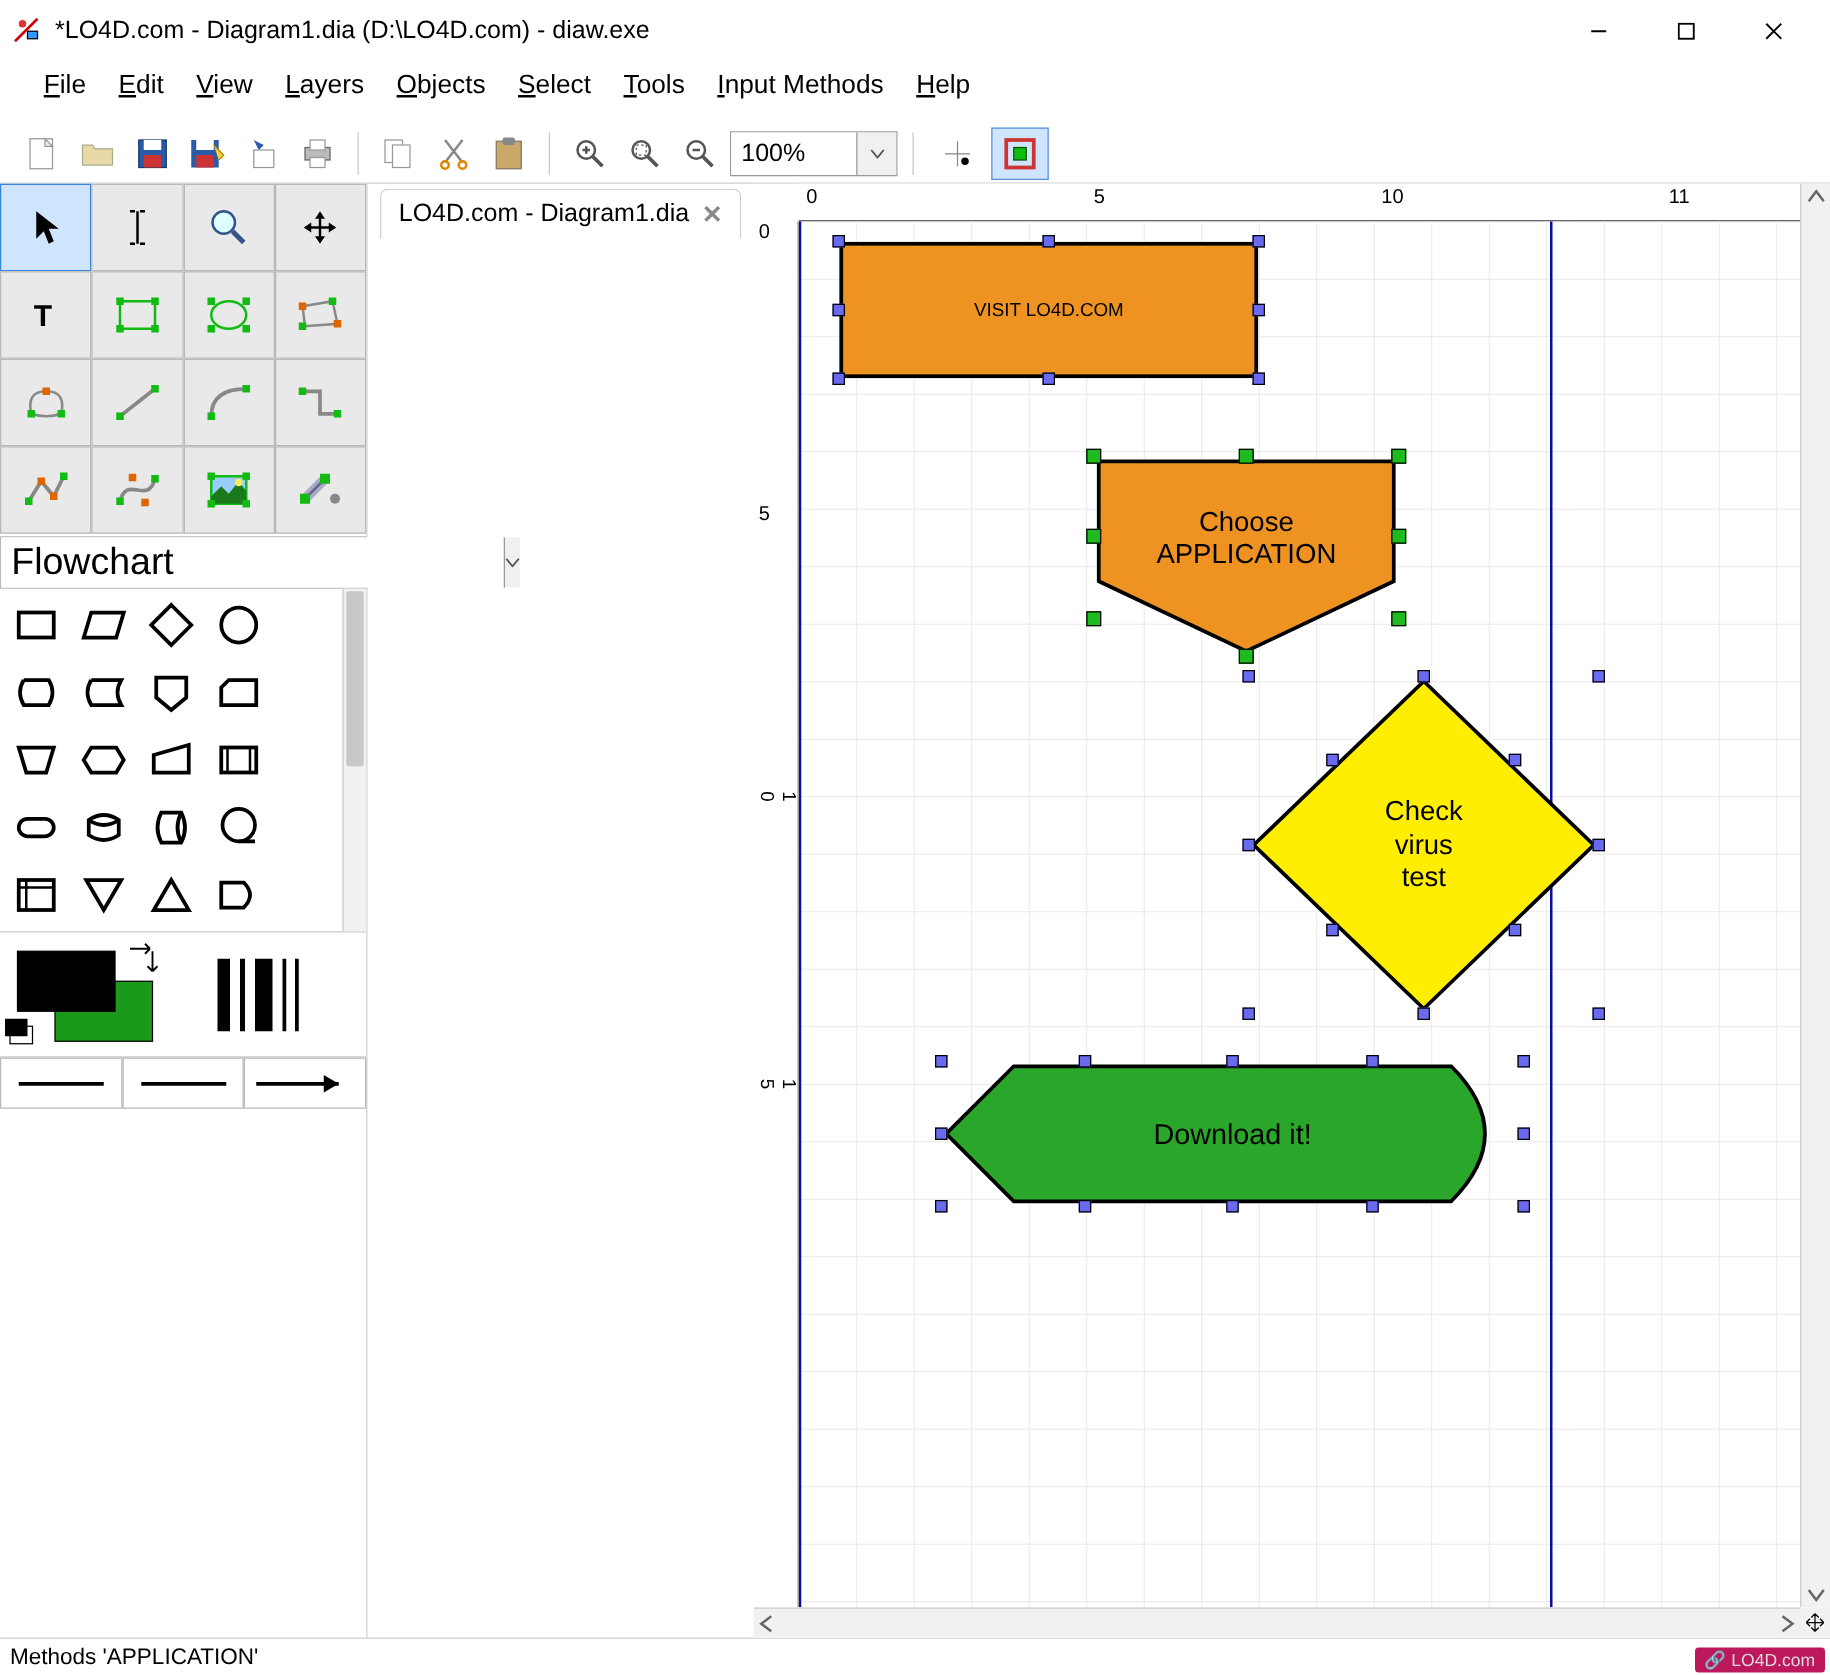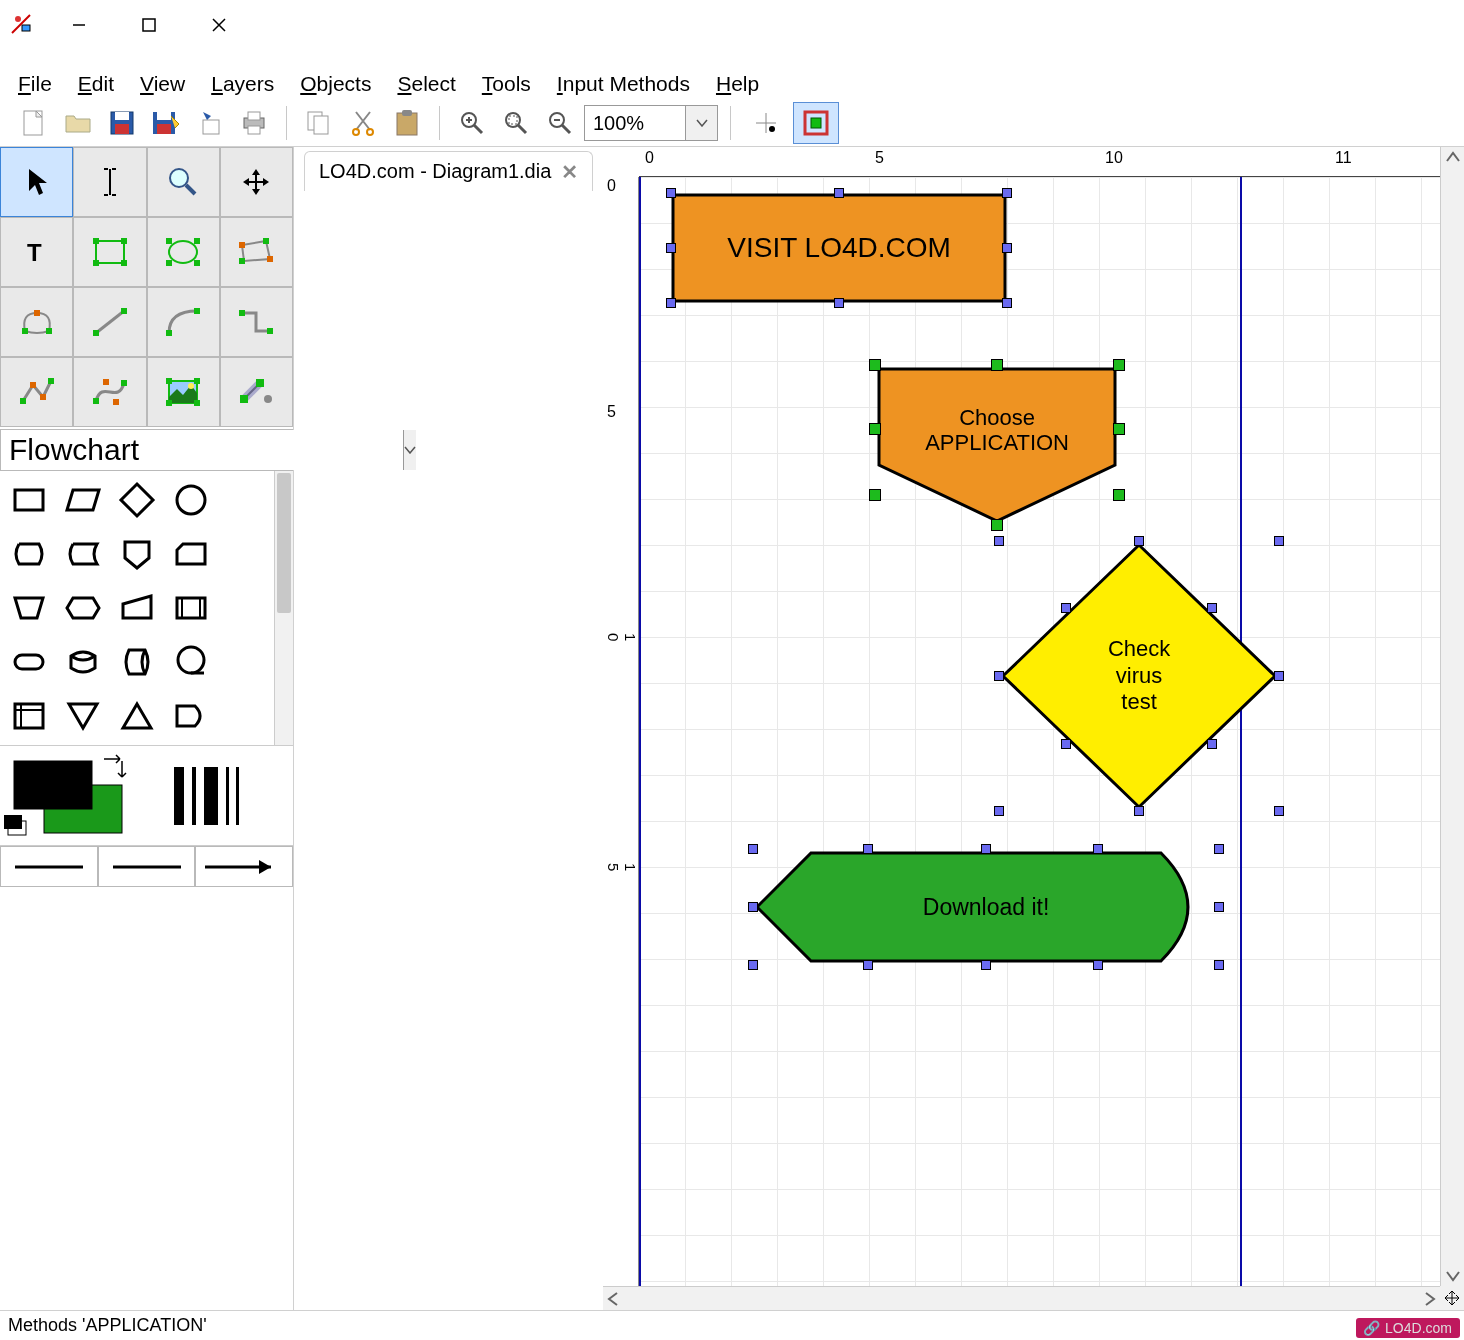--- a/index.html
+++ b/index.html
@@ -7,21 +7,21 @@
 
 
 .titlebar { height: 50px; display: flex; align-items: center; padding: 0 10px; border-bottom: 1px solid #fff; }
 .titlebar .app-icon { width: 24px; height: 24px; margin-right: 10px; }
 .titlebar .title { font-size: 20px; flex: 1; color: #000; }
 .win-controls { display: flex; gap: 0; }
 .win-btn { width: 70px; height: 40px; display: flex; align-items: center; justify-content: center; cursor: default; }
 .win-btn svg { width: 14px; height: 14px; }
 
 
-.menubar { height: 46px; display: flex; align-items: flex-end; gap: 26px; padding: 6px 18px 0; }
+.menubar { height: 46px; display: flex; align-items: flex-start; gap: 26px; padding: 6px 35px 0; }
 .menubar .menuitem { font-size: 21px; cursor: default; }
 .menubar .menuitem .ul { text-decoration: underline; }
 
 
 .toolbar { height: 50px; display: flex; align-items: center; gap: 4px; padding: 8px 14px 4px; }
 .tbtn { width: 40px; height: 38px; display: flex; align-items: center; justify-content: center; border: 1px solid transparent; cursor: default; }
 .tsep { width: 1px; height: 34px; background: #c8c8c8; margin: 0 8px; }
 .zoom { display: flex; align-items: center; height: 36px; border: 1px solid #999; }
 .zoom input { width: 100px; height: 34px; border: none; font-size: 20px; padding: 0 8px; outline: none; }
 .zoom .dd { width: 32px; height: 34px; display: flex; align-items: center; justify-content: center; border-left: 1px solid #999; background: #f0f0f0; }
@@ -85,20 +85,21 @@
 </style>
 </head>
 <body>
 
 <div class="titlebar">
   <svg class="app-icon" viewBox="0 0 24 24">
     <circle cx="8" cy="6" r="3" fill="#d33"></circle>
       <rect x="12" y="12" width="8" height="6" fill="#39f" stroke="#000"></rect>
     <path d="M2 20 L20 2" stroke="#c00" stroke-width="2"></path>
   </svg>
+  <div class="title">*LO4D.com - Diagram1.dia (D:\LO4D.com) - diaw.exe</div>
   <div class="win-controls">
     <div class="win-btn">
         <svg viewBox="0 0 14 14">
           <path d="M1 7 H13" stroke="#000" stroke-width="1.5"></path>
         </svg>
       </div>
     <div class="win-btn">
         <svg viewBox="0 0 14 14">
           <rect x="1" y="1" width="12" height="12" fill="none" stroke="#000" stroke-width="1.5"></rect>
         </svg>
@@ -553,21 +554,21 @@
       </div>
 
       <div class="canvas">
         <div class="guide-v" style="left:0px;"></div>
         <div class="guide-v" style="left:601px;"></div>
 
         <div class="shape" style="left:32px; top:16px; width:336px; height:110px;">
           <svg width="336" height="110" style="position:absolute; left:0; top:0;">
               <rect x="2" y="2" width="332" height="106" fill="#ee9322" stroke="#000" stroke-width="3"></rect>
             </svg>
-          <span style="position:relative; font-size:28px;">VISIT LO4D.COM</span>
+          <span style="position:relative; font-size:15px;">VISIT LO4D.COM</span>
           <div class="handle b" style="left:-5px;top:-5px;"></div>
             <div class="handle b" style="left:163px;top:-5px;"></div>
             <div class="handle b" style="right:-5px;top:-5px;"></div>
           <div class="handle b" style="left:-5px;top:50px;"></div>
             <div class="handle b" style="right:-5px;top:50px;"></div>
           <div class="handle b" style="left:-5px;bottom:-5px;"></div>
             <div class="handle b" style="left:163px;bottom:-5px;"></div>
             <div class="handle b" style="right:-5px;bottom:-5px;"></div>
         </div>
 

